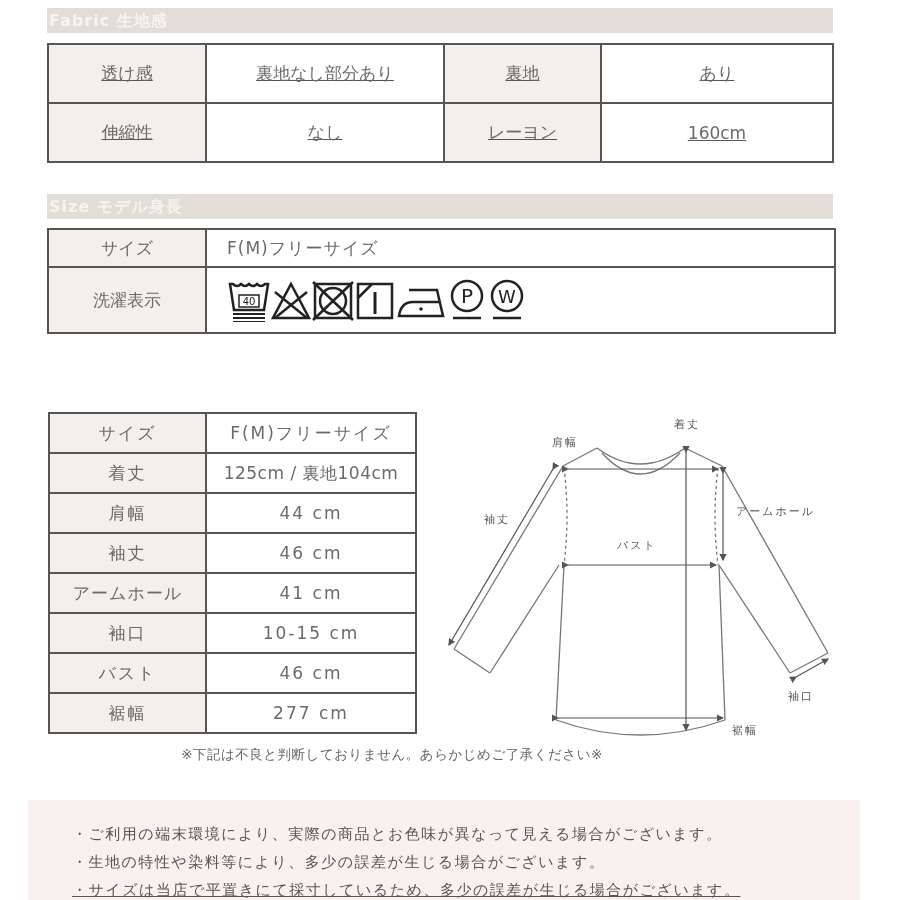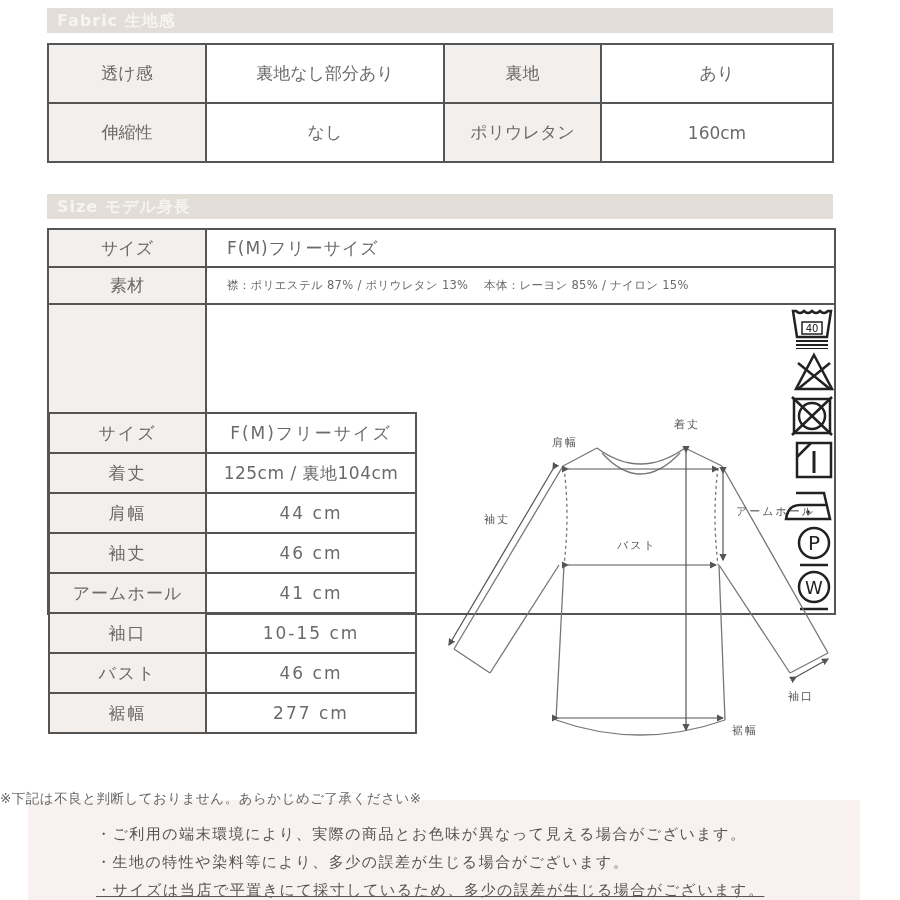--- a/index.html
+++ b/index.html
@@ -6,92 +6,88 @@
   body {
     width:900px; height:900px; position:relative; overflow:hidden;
     background:#ffffff;
     font-family:"DejaVu Sans", sans-serif;
     color:#555;
   }
   .section-bar {
     position:absolute; left:47px; width:786px; height:25px;
     background:#e2ddd7;
     color:#f6f4f1; font-size:16px; font-weight:bold; letter-spacing:1px;
-    line-height:25px; padding-left:10px; box-sizing:border-box;
+    line-height:25px; padding-left:2px; box-sizing:border-box;
   }
   table { border-collapse:collapse; position:absolute; }
   td { border:2px solid #555; text-align:center; color:#6a6a6a; padding:0; }
   td.label { background:#f3efec; }
 
-  #fabric-table { left:47px; top:43px; width:787px; }
+  #fabric-table { left:47px; top:43px; width:787px;text-decoration:underline; }
   #fabric-table td { height:57px; font-size:17px; }
 
   #size-info-table { left:47px; top:228px; width:789px; }
   #size-info-table td.label { width:156px; font-size:17px; }
   #size-info-table td.val { text-align:left; padding-left:20px; }
   #size-info-table tr.r1 td { height:36px; }
   #size-info-table tr.r1 td.val { font-size:17px; letter-spacing:1px; }
   #size-info-table tr.r2 td { height:35px; }
   #size-info-table tr.r2 td.val { font-size:11.5px; letter-spacing:0.3px; }
   #size-info-table tr.r3 td { height:64px;margin-top:48px; }
 
-  .care-icons { display:flex; align-items:flex-end; gap:0;flex-direction:column; }
+  .care-icons { display:flex; align-items:flex-start; gap:0; }
   .care-icons svg { display:block; }
 
   #measure-table { left:48px; top:412px; width:369px; }
   #measure-table td { height:38px; font-size:17px; letter-spacing:2px; }
   #measure-table td.label { width:155px; }
 
   #diagram { position:absolute; left:440px; top:405px; width:420px; height:350px; }
   .dlabel { position:absolute; font-size:11px; color:#555; letter-spacing:2px; }
 
   #notice-title {
-    position:absolute; left:0; top:790px; width:784px; 
+    position:absolute; left:0; top:746px; width:784px; text-align:center;
     font-size:13.5px; color:#666; letter-spacing:0.5px;
   }
   #notice-box {
     position:absolute; left:28px; top:800px; width:470px; height:100px;
     background:#f8f1f0;
   }
   #notice-box { width:832px; }
   .notice-line {
-    position:absolute; left:72px; font-size:15px; color:#555; letter-spacing:1.5px;margin-left:24px;
+    position:absolute; left:72px; font-size:15px; color:#555; letter-spacing:1.5px;
   }
 </style>
 </head>
 <body>
 
 <div class="section-bar" style="top:8px;">Fabric 生地感</div>
 <table id="fabric-table">
   <tbody>
       <tr>
     <td class="label" style="width:156px">透け感</td>
     <td style="width:236px">裏地なし部分あり</td>
     <td class="label" style="width:155px">裏地</td>
     <td>あり</td>
   </tr>
   <tr>
     <td class="label">伸縮性</td>
     <td>なし</td>
-    <td class="label">ポリウレタン</td>
+    <td class="label">レーヨン</td>
     <td>160cm</td>
   </tr>
 </tbody>
   </table>
 
 <div class="section-bar" style="top:194px;">Size モデル身長</div>
 <table id="size-info-table">
   <tbody>
       <tr class="r1">
     <td class="label">サイズ</td>
     <td class="val">F(M)フリーサイズ</td>
-  </tr>
-  <tr class="r2">
-    <td class="label">素材</td>
-    <td class="val">襟：ポリエステル 87% / ポリウレタン 13%　 本体：レーヨン 85% / ナイロン 15%</td>
   </tr>
   <tr class="r3">
     <td class="label">洗濯表示</td>
     <td class="val">
       <div class="care-icons">
 
         <svg width="44" height="44" viewBox="0 0 44 44">
           <path d="M3 6 L6 6 Q10 10 14 6 Q18 10 22 6 Q26 10 30 6 Q34 10 38 6 L41 6 L37 32 L7 32 Z" fill="none" stroke="#222" stroke-width="2.5"></path>
           <rect x="12" y="17" width="20" height="12" fill="none" stroke="#222" stroke-width="1.5"></rect>
           <text x="22" y="27" font-size="10" text-anchor="middle" fill="#222" font-family="DejaVu Sans, sans-serif">40</text>

